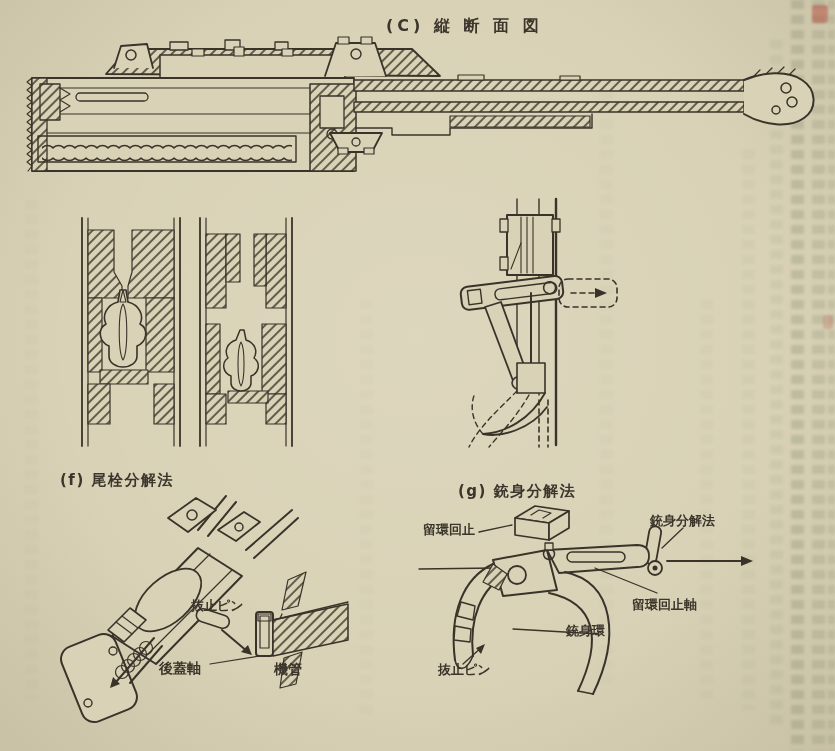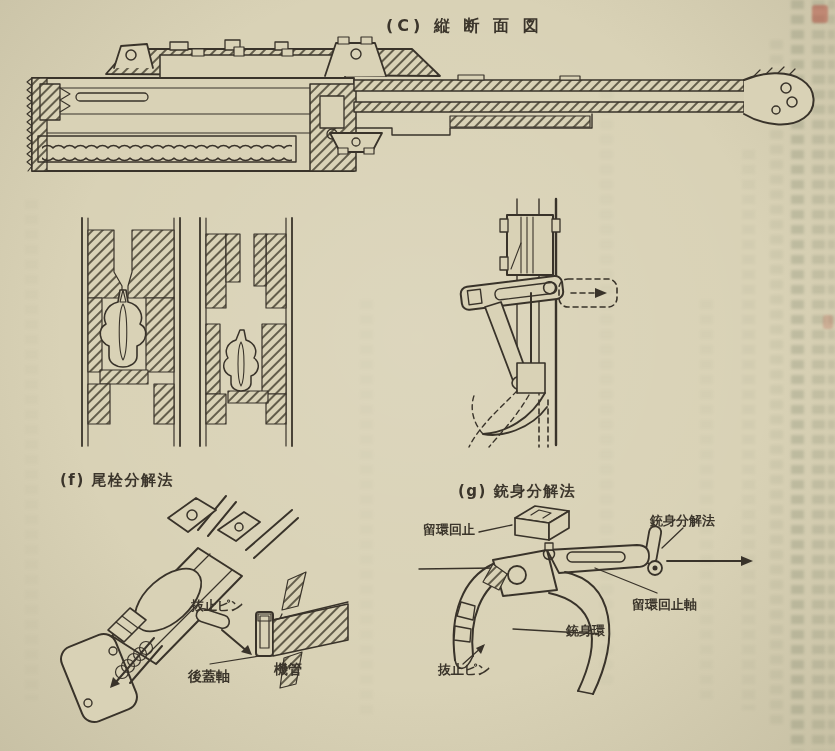--- a/index.html
+++ b/index.html
@@ -260,21 +260,21 @@
       <polygon points="40,128 56,131 55,144 39,142" fill="#d9d2b6" stroke-width="1.4"></polygon>
       <path d="M40,162 C42,172 50,176 58,158" stroke-width="1.6"></path>
       <line x1="180" y1="70" x2="242" y2="95" stroke-width="1.3"></line>
       <line x1="98" y1="131" x2="184" y2="136" stroke-width="1.3"></line>
       <line x1="68" y1="148" x2="48" y2="166" stroke-width="1.3"></line>
       <polygon points="70,146 61,150 66,156" fill="#39332a" stroke="none"></polygon>
     </g>
   </svg>
 
   <div class="partlabel" style="left:191px;top:597px;text-align:center;">抜止ピン</div>
-  <div class="partlabel" style="left:188px;top:660px;font-size:14px;margin-top:8px;">後蓋軸</div>
+  <div class="partlabel" style="left:159px;top:660px;font-size:14px;">後蓋軸</div>
   <div class="partlabel" style="left:274px;top:661px;font-size:14px;">機管</div>
   <div class="partlabel" style="left:423px;top:521px;">留環回止</div>
   <div class="partlabel" style="left:650px;top:512px;">銃身分解法</div>
   <div class="partlabel" style="left:632px;top:590px;margin-top:6px;">留環回止軸</div>
   <div class="partlabel" style="left:566px;top:622px;">銃身環</div>
   <div class="partlabel" style="left:438px;top:661px;">抜止ピン</div>
 
 
 </div>
 

